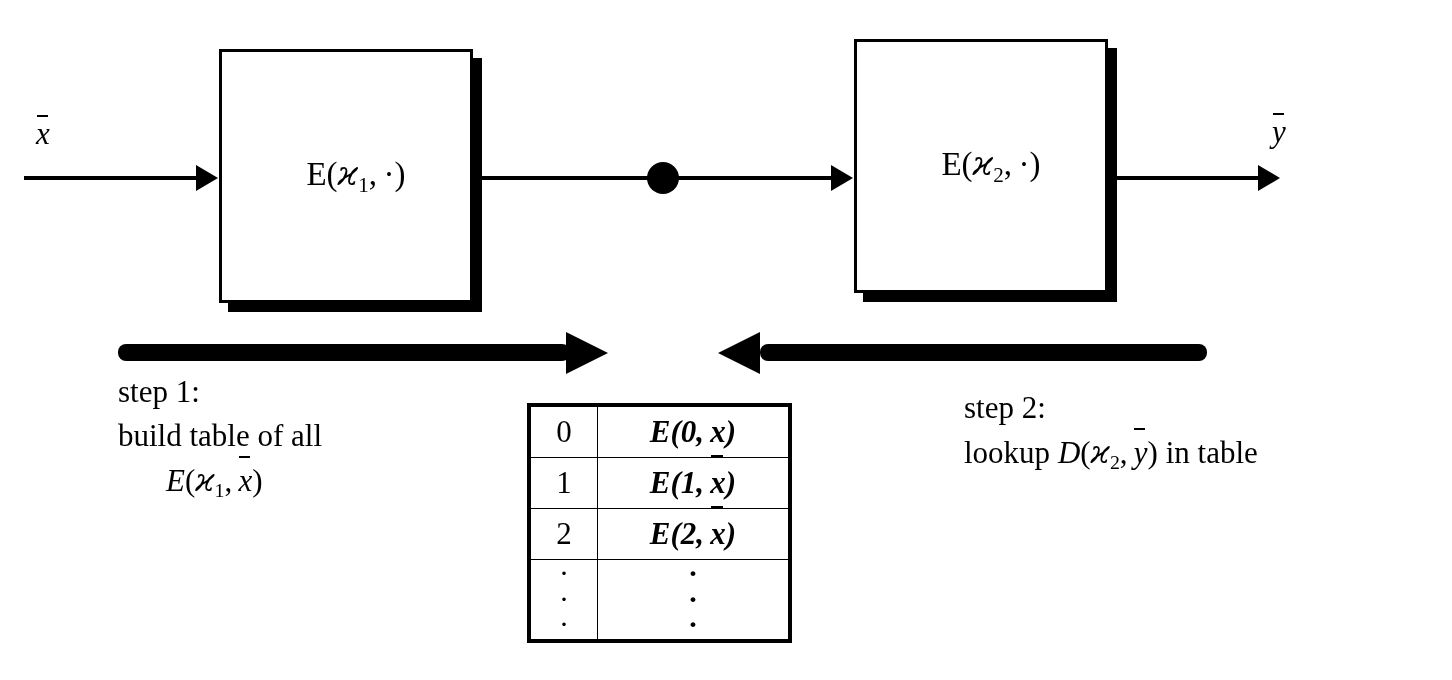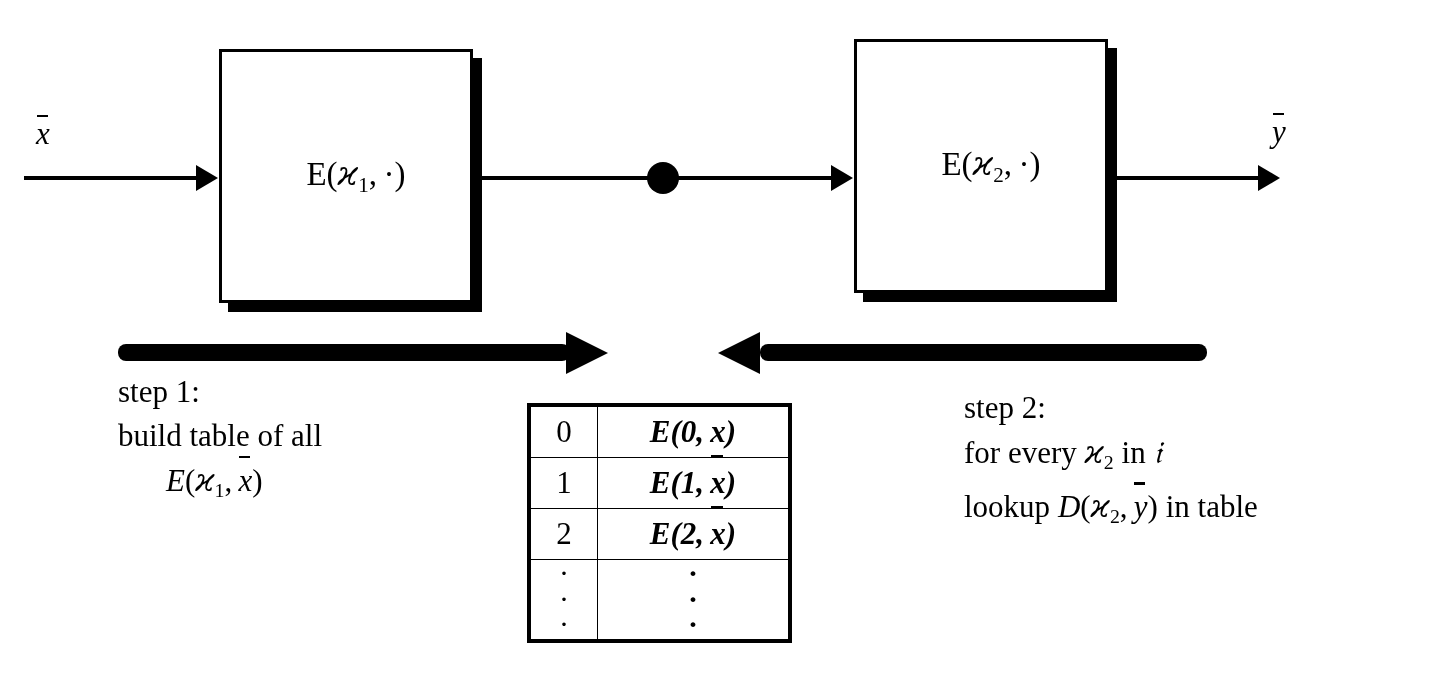--- a/index.html
+++ b/index.html
@@ -197,23 +197,20 @@
     <div class="rm">step 1:</div>
     <div class="rm">build table of all</div>
     <div class="mathline">
       <span class="rm" style="font-style:italic;">E</span><span class="rm">(</span><span class="kappa">ϰ</span><sub class="idx">1</sub><span class="rm">, </span><span class="bar-wrap" style="font-style:italic;">x</span><span class="rm">)</span>
     </div>
   </div>
 
   <div class="step-caption" style="left:964px; top:370px;margin-top:16px;">
     <div class="rm">step 2:</div>
     <div class="rm">
-      for every <span class="kappa" style="font-style:italic;">ϰ</span><sub class="idx">2</sub> in <span style="font-family:'DejaVu Serif',serif; font-style:italic;">𝔦</span>
-    </div>
-    <div class="rm">
       lookup <span style="font-style:italic;">D</span>(<span class="kappa" style="font-style:italic;">ϰ</span><sub class="idx">2</sub>, <span class="bar-wrap" style="font-style:italic;">y</span>) in table
     </div>
   </div>
 
   <table class="lookup-table" style="left:527px; top:403px;">
     <tbody>
       <tr>
         <td class="key-cell">0</td>
         <td class="val-cell">
           <span style="font-style:italic;">E</span>(0, <span class="bar-wrap" style="font-style:italic;">x</span>)

